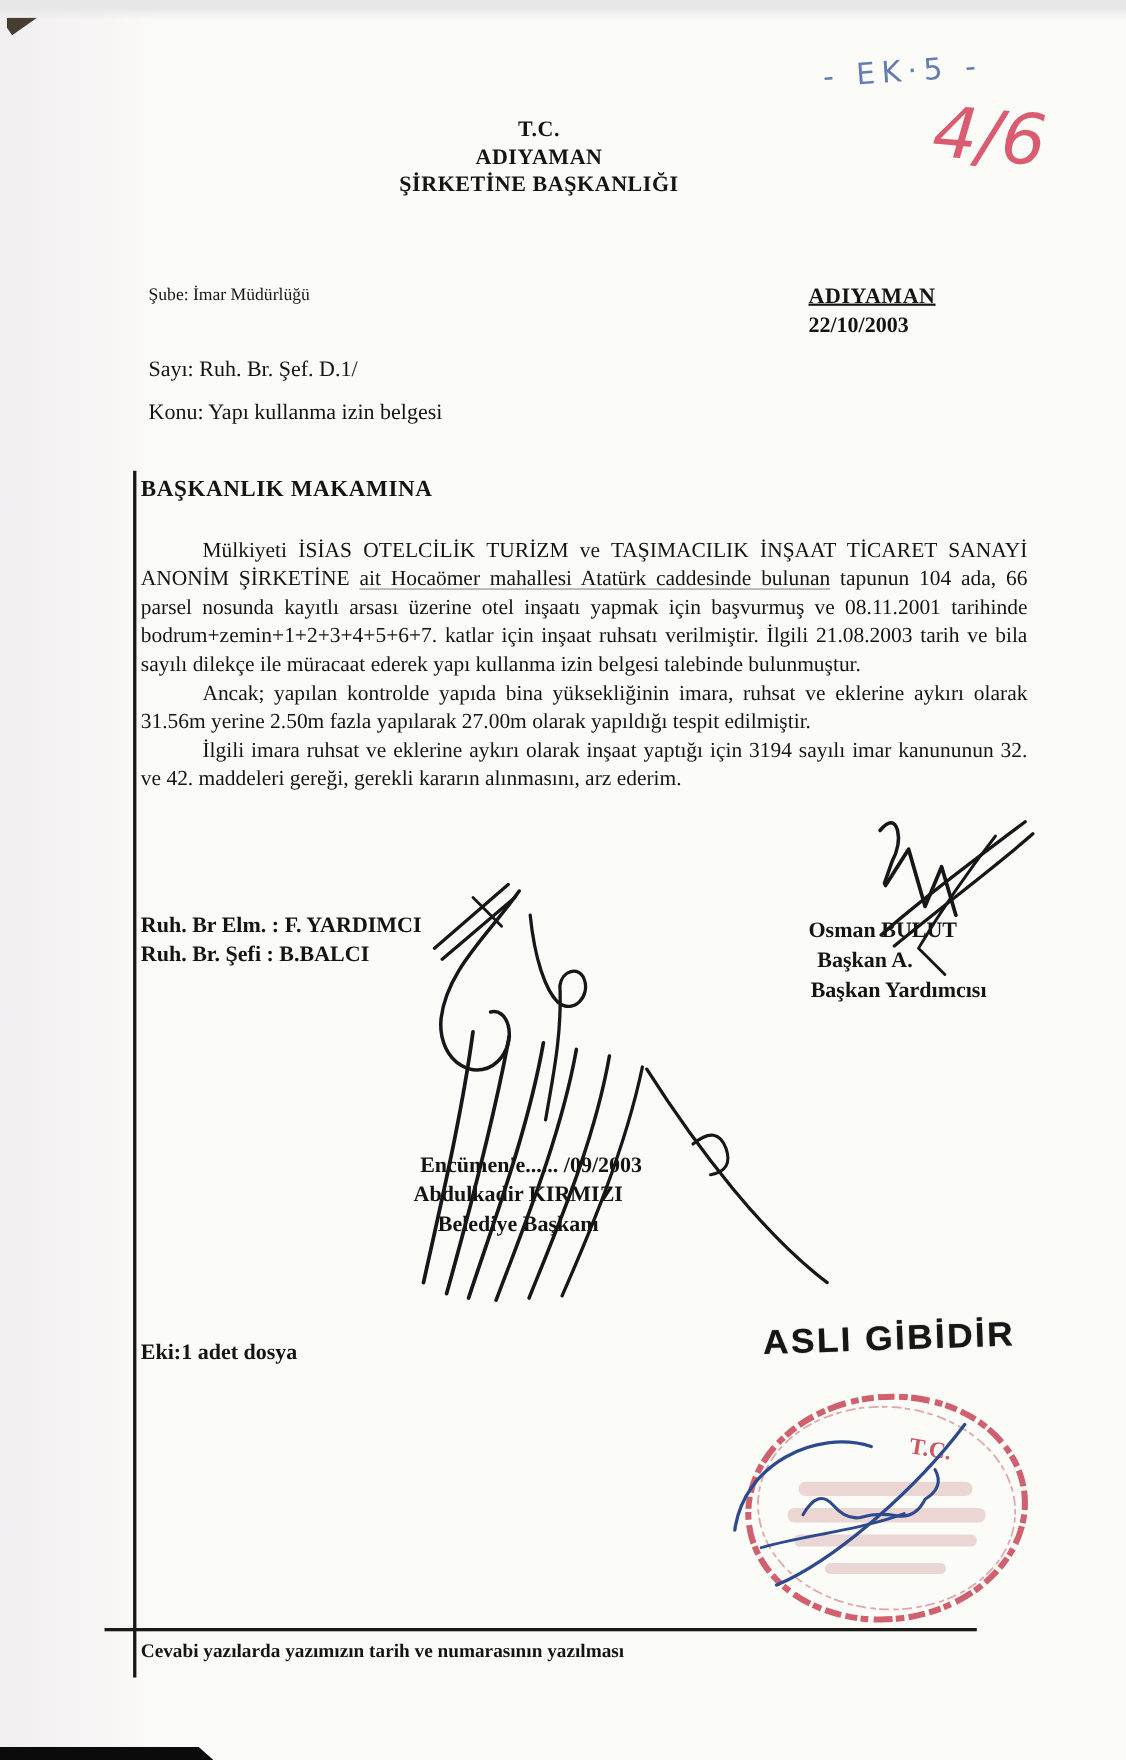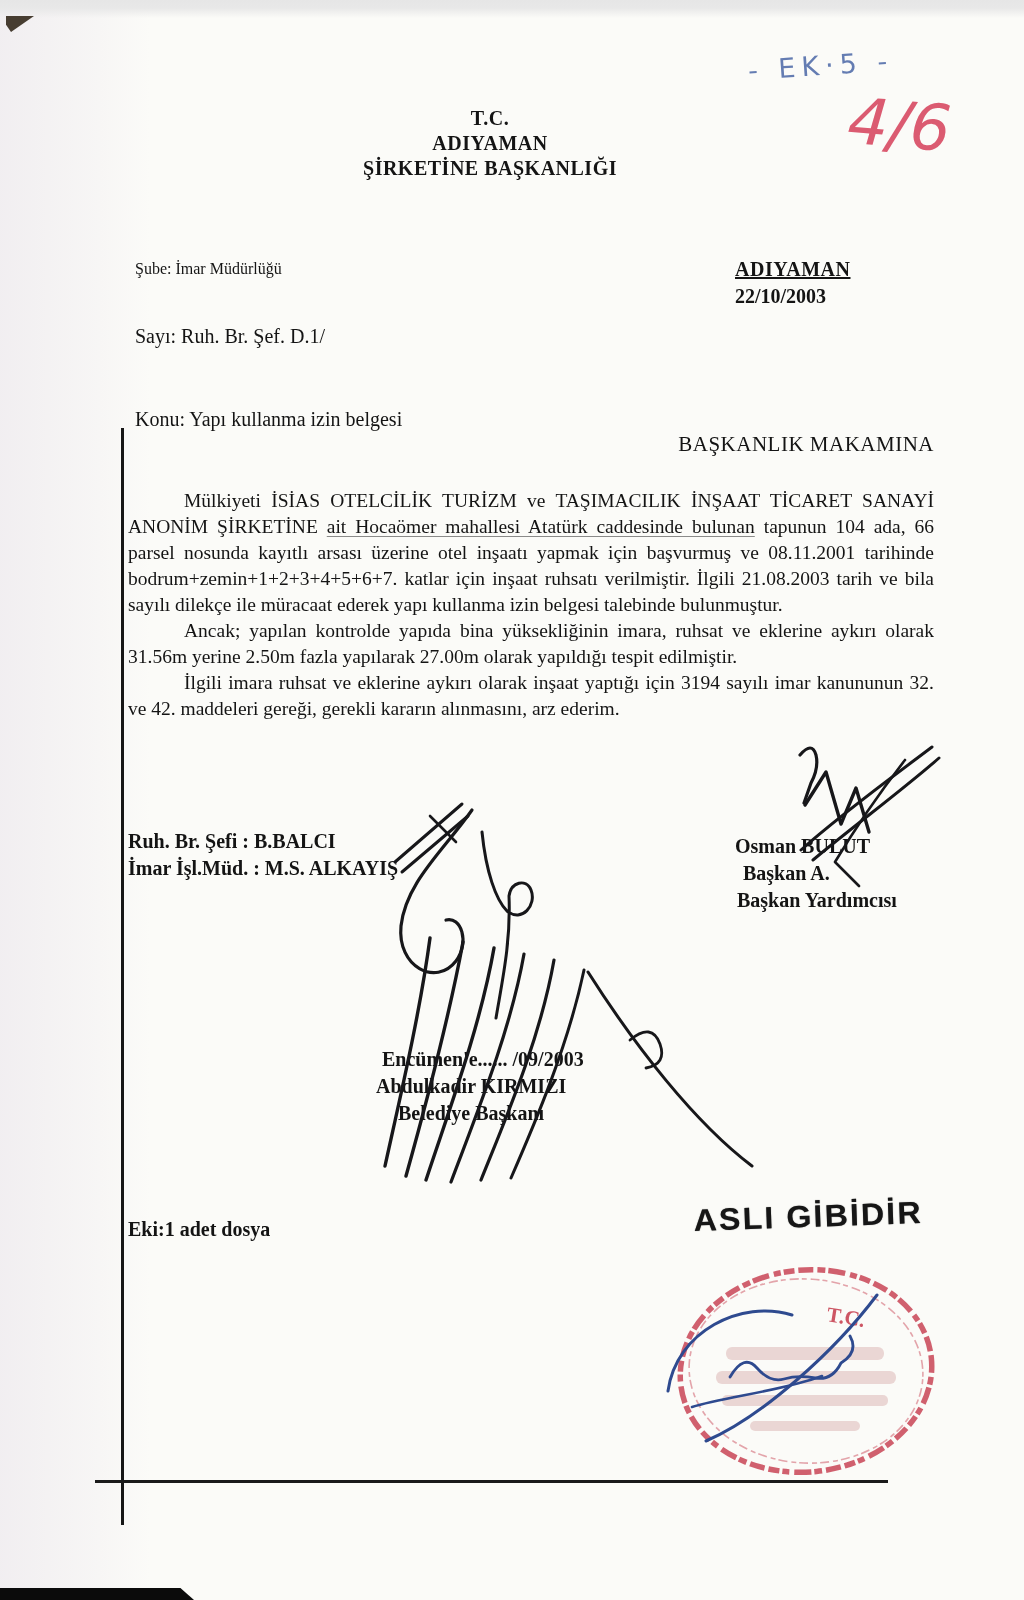--- a/index.html
+++ b/index.html
@@ -16,29 +16,29 @@
   .corner-wedge{left:6px;top:16px;width:28px;height:16px;background:#47limestone;background:#473d31;clip-path:polygon(0 0,100% 0,18% 100%,0 55%);}
   .bottom-bar{left:0;top:1588px;width:194px;height:12px;background:#0b0b0b;clip-path:polygon(0 0,93% 0,100% 100%,0 100%);}
   
   .ek-note{left:748px;top:50px;font-family:"DejaVu Sans",sans-serif;font-size:27px;letter-spacing:6px;color:#4a67a6;transform:rotate(-4deg);opacity:.85;}
   .page-num{left:848px;top:88px;font-family:"DejaVu Sans",sans-serif;font-size:64px;font-style:italic;color:#d84a63;transform:rotate(5deg);opacity:.9;}
   
   .letterhead{left:0;top:106px;width:980px;text-align:center;font-weight:bold;font-size:20px;line-height:25px;letter-spacing:.5px;}
   
   .meta-sube{left:135px;top:260px;font-size:16px;}
   .meta-sayi{left:135px;top:312px;font-size:20px;margin-top:13px;}
-  .meta-konu{left:135px;top:364px;font-size:20px;margin-top:44px;}
+  .meta-konu{left:135px;top:364px;font-size:20px;}
   .meta-right{left:735px;top:256px;font-size:20px;line-height:27px;}
   .meta-city{font-weight:bold;text-decoration:underline;letter-spacing:.5px;}
   .meta-date{font-weight:bold;}
   
   .vline{left:121px;top:428px;width:3px;height:1097px;background:#161616;}
   .hline{left:95px;top:1480px;width:793px;height:3px;background:#1a1a1a;}
   
-  .doc-heading{left:128px;top:432px;width:806px;text-align:right;font-weight:normal;font-size:21px;letter-spacing:.5px;}
+  .doc-heading{left:128px;top:432px;width:806px;text-align:left;font-weight:bold;font-size:21px;letter-spacing:.5px;}
   .body-text{left:128px;top:488px;width:806px;font-size:19.5px;line-height:26px;text-align:justify;}
   .body-text p{margin:0;text-indent:56px;}
   .u-pen{text-decoration:underline;text-decoration-color:rgba(45,45,45,.55);text-underline-offset:3px;text-decoration-thickness:1px;}
   
   .sig-left{left:128px;top:828px;font-size:20px;font-weight:bold;line-height:27px;}
   .sig-right{left:735px;top:833px;font-size:20px;font-weight:bold;line-height:27px;}
   .sig-right .t1{margin-left:8px;}
   .sig-right .t2{margin-left:2px;}
   
   .encumen{left:382px;top:1046px;font-size:20px;font-weight:bold;line-height:27px;}
@@ -82,36 +82,37 @@
   <div class="abs hline"></div>
 
   <div class="abs doc-heading">BAŞKANLIK MAKAMINA</div>
   <div class="abs body-text">
     <p><span>Mülkiyeti İSİAS OTELCİLİK TURİZM ve TAŞIMACILIK  İNŞAAT TİCARET SANAYİ ANONİM ŞİRKETİNE </span><span class="u-pen">ait Hocaömer mahallesi Atatürk caddesinde bulunan</span><span> tapunun 104 ada, 66 parsel nosunda kayıtlı arsası üzerine otel inşaatı yapmak için başvurmuş ve 08.11.2001 tarihinde bodrum+zemin+1+2+3+4+5+6+7. katlar için inşaat ruhsatı verilmiştir. İlgili 21.08.2003 tarih ve bila sayılı dilekçe ile müracaat ederek yapı kullanma izin belgesi talebinde bulunmuştur.</span></p>
     <p>Ancak; yapılan kontrolde yapıda bina yüksekliğinin imara, ruhsat ve eklerine aykırı olarak 31.56m yerine 2.50m fazla yapılarak 27.00m olarak yapıldığı tespit edilmiştir.</p>
     <p>İlgili imara ruhsat ve eklerine aykırı olarak inşaat yaptığı için 3194 sayılı imar kanununun 32. ve 42. maddeleri gereği, gerekli kararın alınmasını, arz ederim.</p>
   </div>
 
   <div class="abs sig-left">
+    <div>Ruh. Br Elm. : F. YARDIMCI</div>
     <div>Ruh. Br. Şefi : B.BALCI</div>
-    <div>İmar İşl.Müd. : M.S. ALKAYIŞ</div>
   </div>
   <div class="abs sig-right">
     <div>Osman BULUT</div>
     <div class="t1">Başkan A.</div>
     <div class="t2">Başkan Yardımcısı</div>
   </div>
 
   <div class="abs encumen">
     <div>Encümen'e...... /09/2003</div>
     <div class="l2">Abdulkadir KIRMIZI</div>
     <div class="l3">Belediye Başkanı</div>
   </div>
 
   <div class="abs attachment">Eki:1 adet dosya</div>
+  <div class="abs footer-note">Cevabi yazılarda yazımızın tarih ve numarasının yazılması</div>
 
   <div class="abs asli-stamp">ASLI GİBİDİR</div>
 
   <svg class="abs" style="left:755px;top:710px;" width="215" height="185" viewBox="0 0 215 185">
     <path class="ink" stroke-width="3.2" d="M45,45 q12,-14 16,0 q3,13 -5,28 l-7,20"></path>
     <path class="ink" stroke-width="3.4" d="M50,95 L71,62 L86,114 L101,78 L114,122"></path>
     <path class="ink" stroke-width="3" d="M46,140 C85,105 140,65 177,37"></path>
     <path class="ink" stroke-width="3" d="M58,150 C100,115 150,78 184,48"></path>
     <path class="ink" stroke-width="2.6" d="M150,50 C122,86 98,122 80,152 L104,176"></path>
   </svg>

